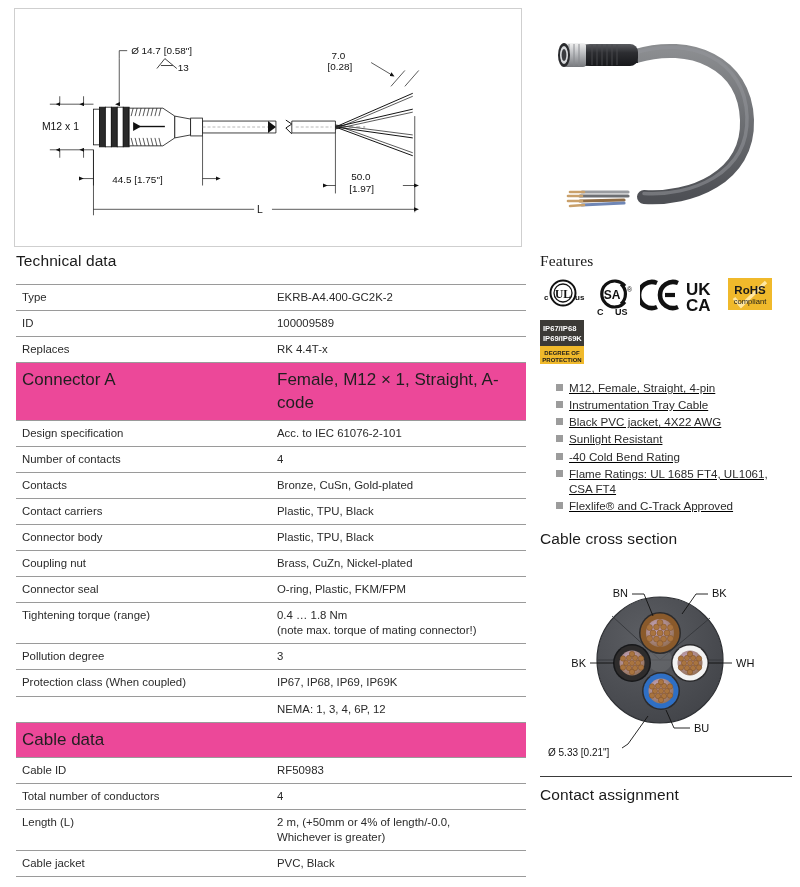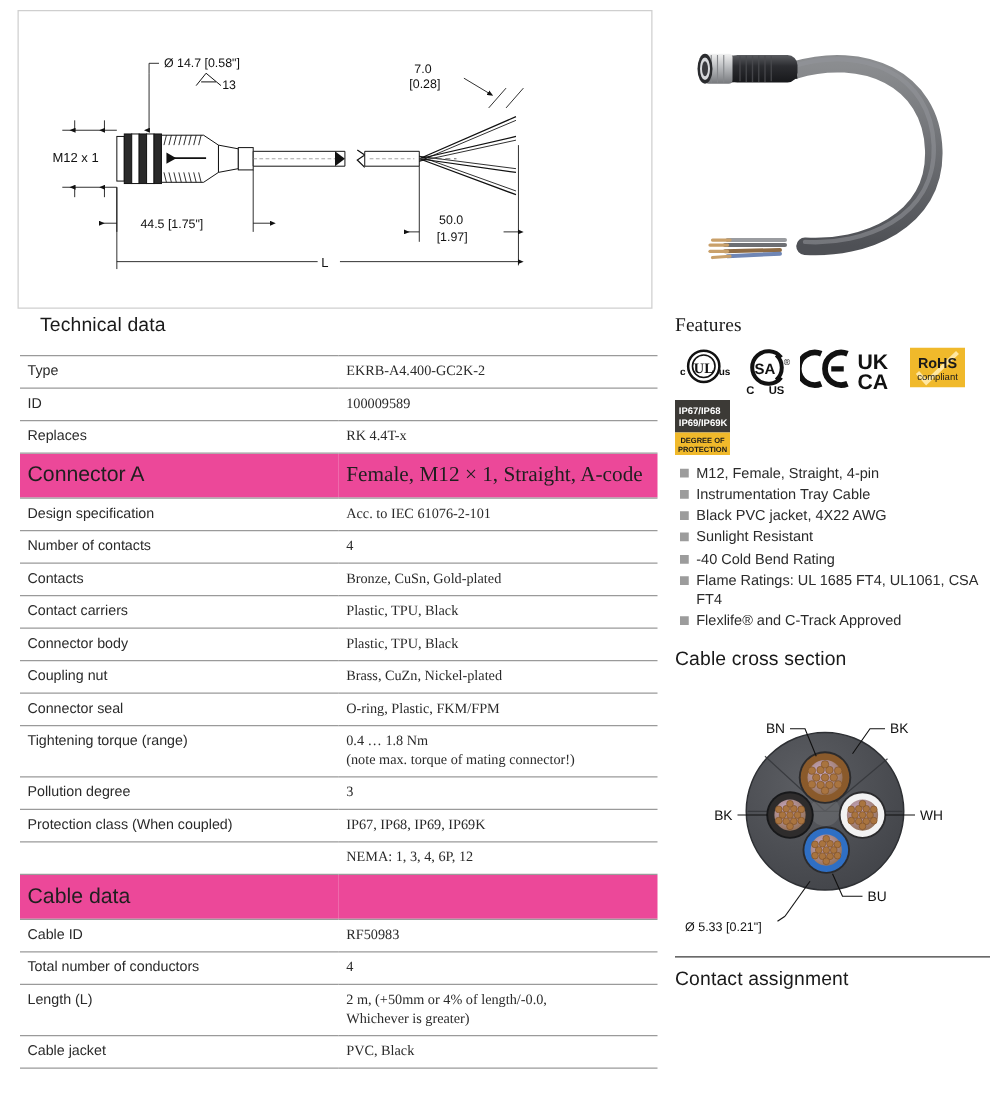--- a/index.html
+++ b/index.html
@@ -40,21 +40,21 @@
     font-weight: 400;
     letter-spacing: .1px;
   }
 
   
   #tech-col {
     position: absolute;
     left: 16px; top: 252px;
     width: 510px;
   }
-  #tech-title { margin-bottom: 14px; margin-left: 16px; }
+  #tech-title { margin-bottom: 14px; }
 
   table.spec {
     width: 100%;
     border-collapse: collapse;
     table-layout: fixed;
   }
   table.spec td {
     font-size: 11.4px;
     color: #2a2a2a;
     padding: 5px 4px 5px 6px;
@@ -64,21 +64,21 @@
   }
   table.spec tr.first td { border-top: 1px solid #9a9a9a; }
   table.spec td.k { width: 255px; margin-left: 16px; }
   table.spec td.v { width: 255px; }
   table.spec tr.group td {
     background: #ec4899;
     font-size: 17px;
     color: #1f1f1f;
     padding-top: 6px; padding-bottom: 6px;
   }
-  .vline2 { display:block;font-family:Liberation Serif, serif; }
+  .vline2 { display:block; }
 
   
   #features-col {
     position: absolute;
     left: 540px; top: 252px;
     width: 254px;
   }
   #features-title { margin-bottom: 8px; font-family: Liberation Serif, serif; }
 
   #cert-row {
@@ -91,21 +91,21 @@
   .cert { display:block; }
 
   #ip-badge {
     width: 44px; height: 44px;
     margin: 1px 0 7px 0;
     display: block;
   }
 
   ul.features {
     list-style: none;
-    margin: 4px; padding: 0;
+    margin: 16px; padding: 0; text-decoration: underline;
   }
   ul.features li {
     position: relative;
     padding-left: 13px;
     font-size: 11.6px;
     color: #2b2b2b;
     line-height: 1.35;
     margin-bottom: 1.5px;
   }
   ul.features li::before {

